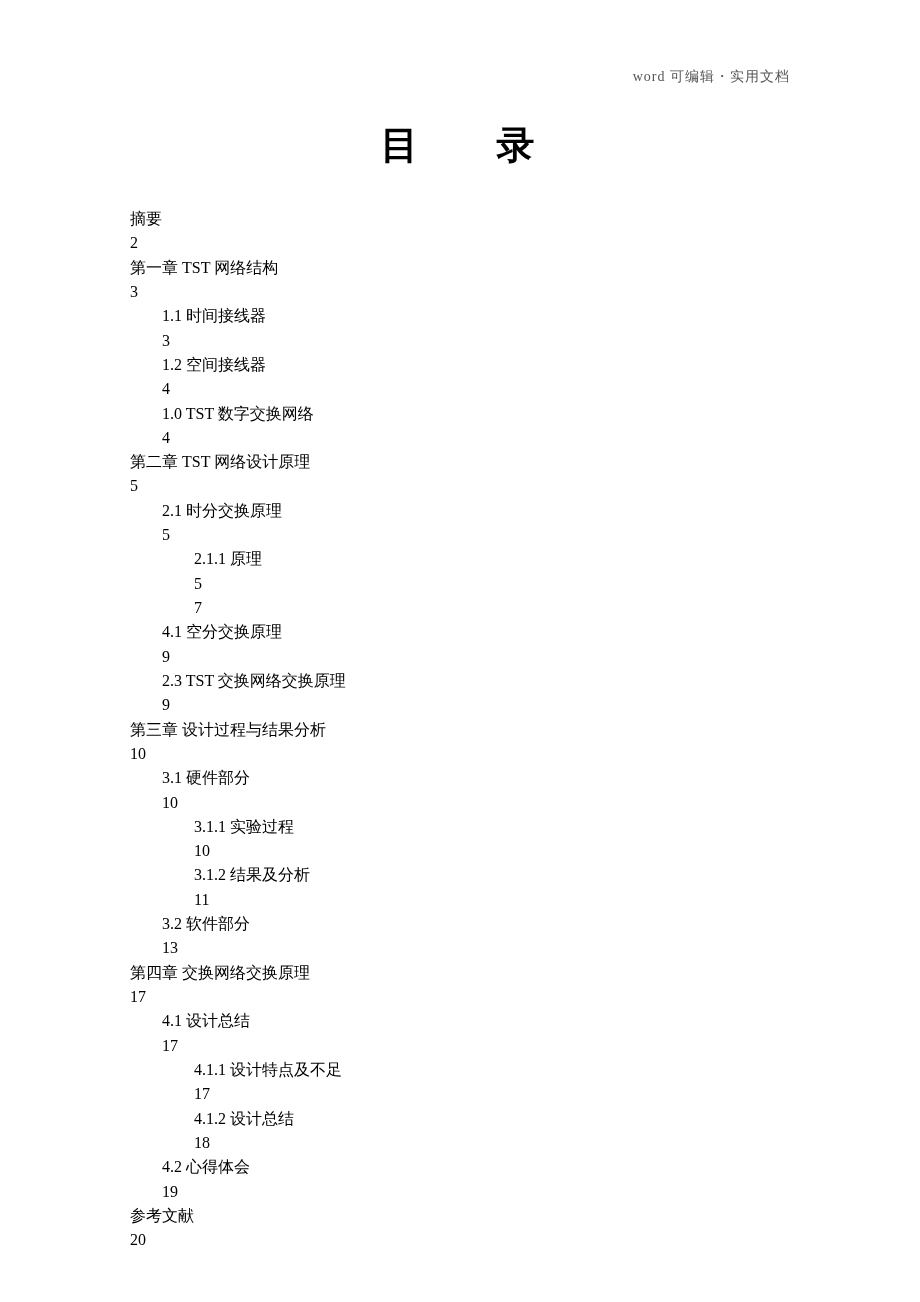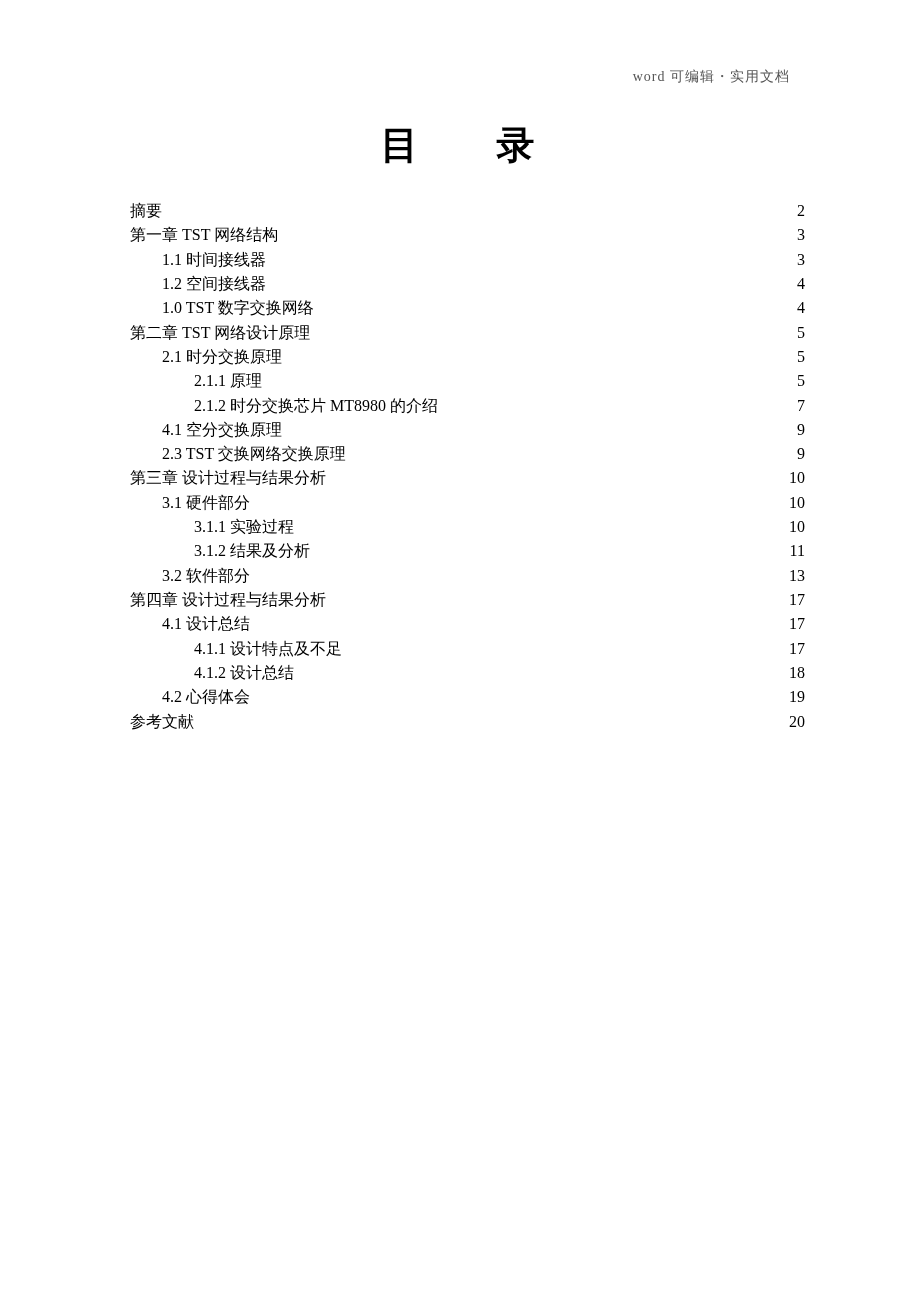--- a/index.html
+++ b/index.html
@@ -25,32 +25,33 @@
     font-size: 14px;
     color: #555;
     letter-spacing: 1px;
   }
   .title {
     text-align: center;
     font-size: 38px;
     font-weight: bold;
     letter-spacing: 20px;
     margin-top: 40px;
-    margin-bottom: 28px;
+    margin-bottom: 36px;
     font-family: "SimSun", "宋体", serif;
   }
   .toc {
     font-size: 16px;
     line-height: 1.52;
   }
   .toc-row {
     display: flex;
     align-items: flex-start;
     white-space: nowrap;
     margin-bottom: 0px;
+    flex-direction: column;
   }
   .indent-0 { padding-left: 0; }
   .indent-1 { padding-left: 32px; }
   .indent-2 { padding-left: 64px; }
   .toc-label {
     flex: 0 0 auto;
   }
   .toc-dots {
     flex: 1 1 auto;
     overflow: hidden;
@@ -114,21 +115,20 @@
         <span class="toc-label">2.1  时分交换原理</span>
         <span class="toc-dots"></span>
         <span class="toc-page">5</span>
       </div>
       <div class="toc-row indent-2">
         <span class="toc-label">2.1.1    原理</span>
         <span class="toc-dots"></span>
         <span class="toc-page">5</span>
       </div>
       <div class="toc-row indent-2">
-        <span class="toc-label">2.1.2    时分交换芯片 MT8980 的介绍</span>
         <span class="toc-dots"></span>
         <span class="toc-page">7</span>
       </div>
       <div class="toc-row indent-1">
         <span class="toc-label">4.1  空分交换原理</span>
         <span class="toc-dots"></span>
         <span class="toc-page">9</span>
       </div>
       <div class="toc-row indent-1">
         <span class="toc-label">2.3    TST 交换网络交换原理 </span>
@@ -154,21 +154,21 @@
         <span class="toc-label">3.1.2    结果及分析</span>
         <span class="toc-dots"></span>
         <span class="toc-page">11</span>
       </div>
       <div class="toc-row indent-1">
         <span class="toc-label">3.2    软件部分 </span>
         <span class="toc-dots"></span>
         <span class="toc-page">13</span>
       </div>
       <div class="toc-row indent-0">
-        <span class="toc-label">第四章  设计过程与结果分析</span>
+        <span class="toc-label">第四章  交换网络交换原理</span>
         <span class="toc-dots"></span>
         <span class="toc-page">17</span>
       </div>
       <div class="toc-row indent-1">
         <span class="toc-label">4.1  设计总结</span>
         <span class="toc-dots"></span>
         <span class="toc-page">17</span>
       </div>
       <div class="toc-row indent-2">
         <span class="toc-label">4.1.1    设计特点及不足</span>

